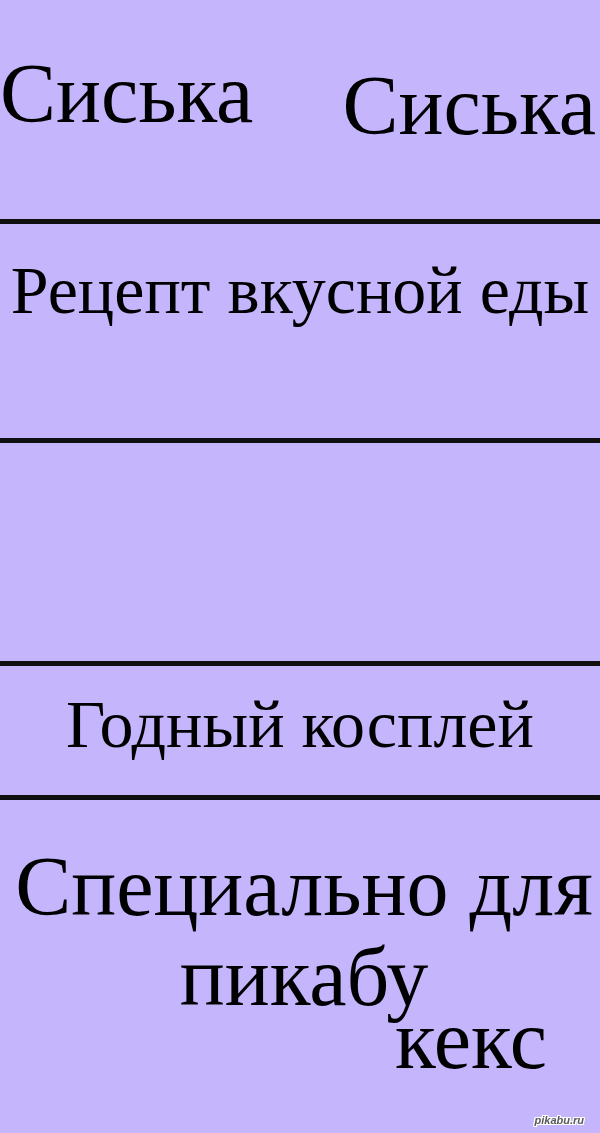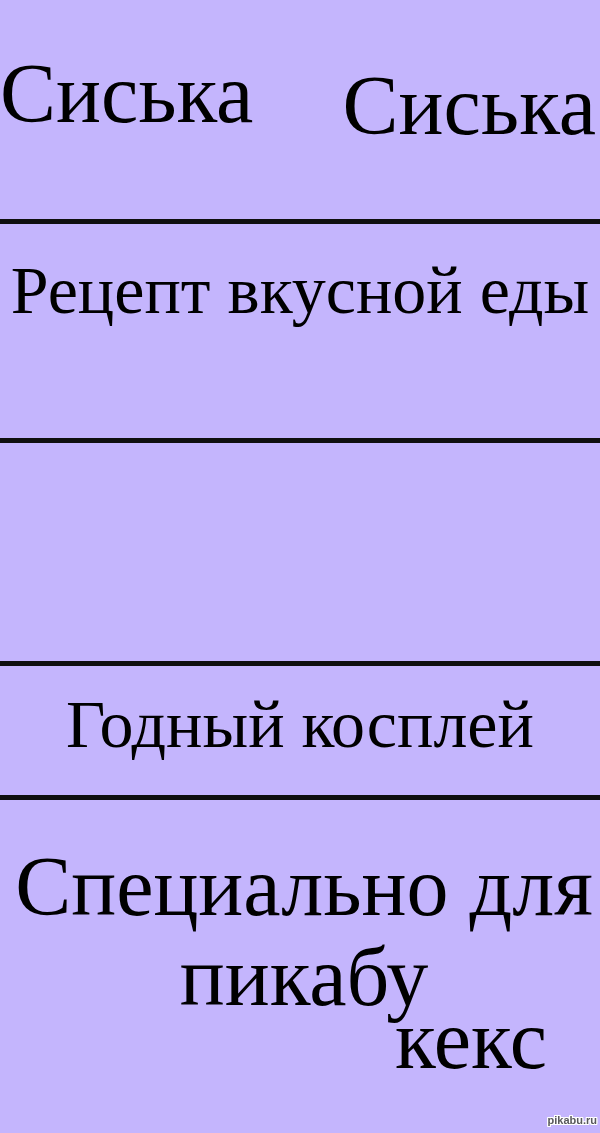--- a/index.html
+++ b/index.html
@@ -44,27 +44,28 @@
     text-align: center;
   }
   .word-keks {
     position: absolute;
     left: 395px; top: 998px;
     font-size: 84px;
     line-height: 1;
   }
   .watermark {
     position: absolute;
-    right: 3px; bottom: 7px;
+    right: 16px; bottom: 7px;
     font-family: "Liberation Sans", "DejaVu Sans", sans-serif;
     font-weight: bold;
     font-size: 11px;
     letter-spacing: 0px;
     text-shadow: 1px 0 #ffffff, -1px 0 #ffffff, 0 1px #ffffff, 0 -1px #ffffff,
                  1px 1px #ffffff, -1px -1px #ffffff, 1px -1px #ffffff, -1px 1px #ffffff;
+    font-style: italic;
   }
 </style>
 </head>
 <body>
 
 <div class="canvas" style="background: #c4b5fd; color: rgb(0, 0, 0);">
 
   <div class="word word-left">Сиська</div>
 
   <div class="word word-right">Сиська</div>

